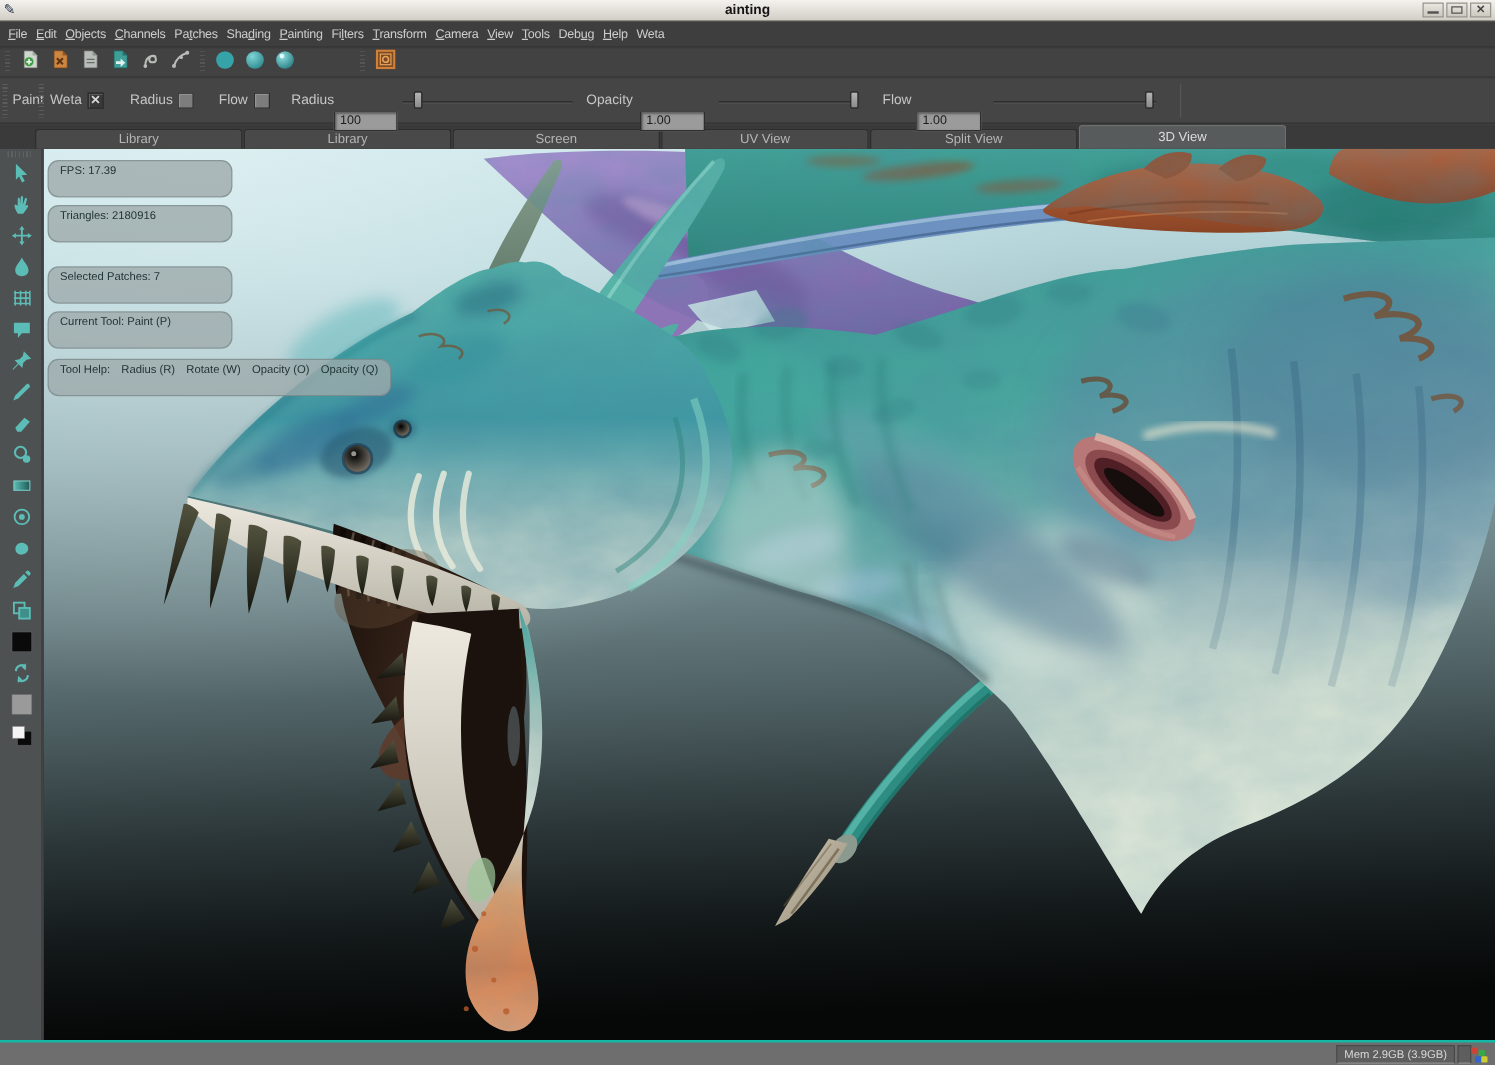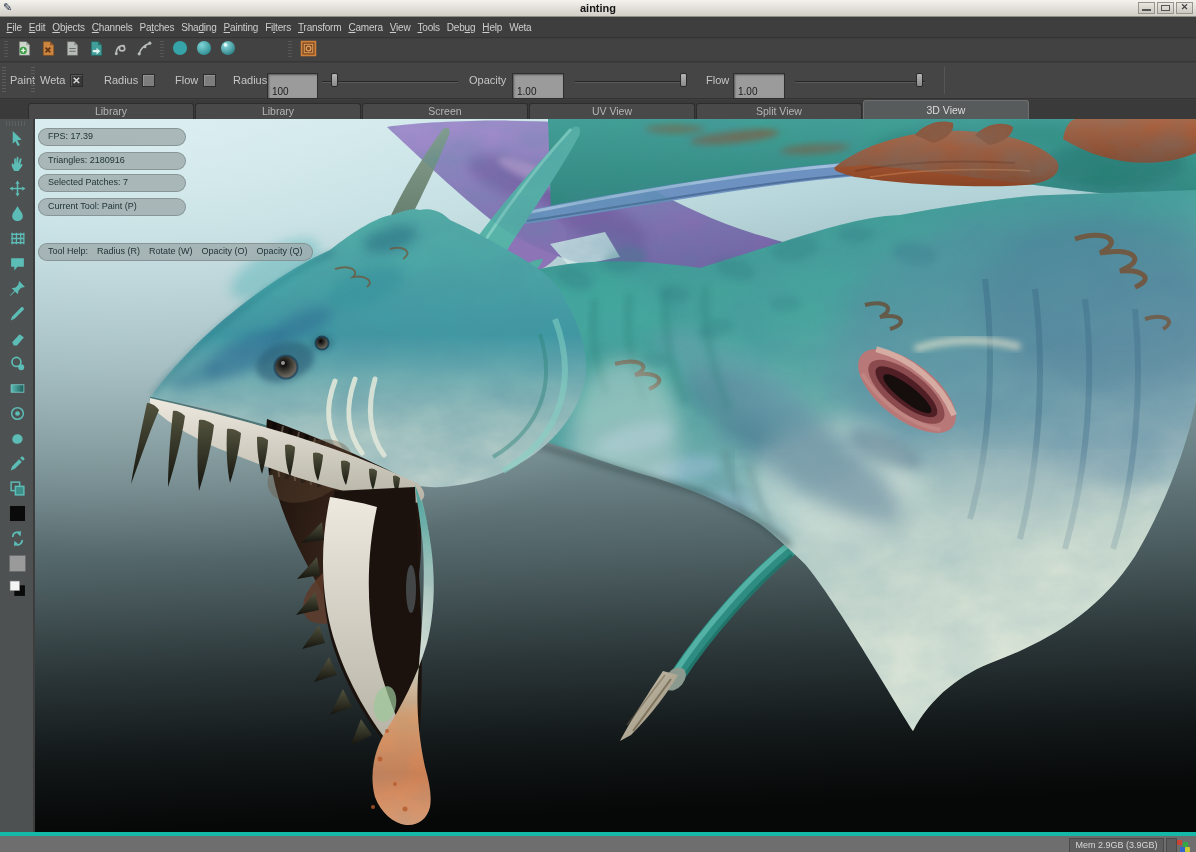--- a/index.html
+++ b/index.html
@@ -22,42 +22,42 @@
   .sep{width:4px;align-self:stretch;margin:2px 4px;background:repeating-linear-gradient(to bottom,#565656 0 1px,transparent 1px 3px)}
   .tbtn{width:24px;height:20px;display:flex;align-items:center;justify-content:center}
   .tbtn svg{width:17px;height:17px}
   .tbtn.sphere svg{width:18px;height:18px}
   
   .paintbar{position:absolute;top:63px;left:0;right:0;height:36px;background:#454545;border-bottom:1px solid #333;z-index:27;font-size:11px;color:#c6c6c6}
   .paintbar .lbl{position:absolute;top:11px}
   .handle-v{position:absolute;top:4px;bottom:4px;width:4px;background:repeating-linear-gradient(to bottom,#5c5c5c 0 1px,transparent 1px 3px)}
   .cb{position:absolute;top:11px;width:13px;height:13px;border:1px solid #2c2c2c;background:#7d7d7d;box-shadow:inset 1px 1px 0 rgba(255,255,255,.18)}
   .cb.checked{background:#383838;color:#d8d8d8;font-size:10px;line-height:11px;text-align:center;font-weight:bold}
-  .pinput{position:absolute;top:10px;height:16px;background:#9b9b9b;border:1px solid #2e2e2e;box-shadow:inset 1px 1px 2px rgba(0,0,0,.45);color:#1c1c1c;font-size:10px;padding:12px 4px}
+  .pinput{position:absolute;top:26px;height:16px;background:#9b9b9b;border:1px solid #2e2e2e;box-shadow:inset 1px 1px 2px rgba(0,0,0,.45);color:#1c1c1c;font-size:10px;padding:1px 4px}
   .groove{position:absolute;top:18px;height:2px;background:#272727;border-bottom:1px solid #5a5a5a}
   .knob{position:absolute;top:10px;width:7px;height:14px;background:linear-gradient(#b5b5b5,#8a8a8a);border:1px solid #2a2a2a;border-radius:2px}
   
   .tabbar{position:absolute;top:100px;left:0;right:0;height:19px;background:#3a3a3a;z-index:26}
   .tabs{position:absolute;left:28px;top:0;display:flex}
   .tab{width:166px;height:16px;margin-top:3px;margin-right:1px;background:#494949;border:1px solid #2d2d2d;border-bottom:none;border-radius:3px 3px 0 0;color:#b5b5b5;font-size:10.5px;text-align:center;line-height:15px}
   .tab.active{height:19px;margin-top:0;background:#575b5b;color:#dcdcdc;border-color:#6e6e6e;line-height:18px}
   
   .sidebar{position:absolute;left:0;top:119px;width:34px;bottom:20px;background:#4e5152;border-right:1px solid #3c3c3c;z-index:25}
   .sidebar .shandle{height:5px;margin:2px 6px;background:repeating-linear-gradient(to right,#5e6162 0 1px,transparent 1px 3px)}
   .tool{width:34px;height:25px;display:flex;align-items:center;justify-content:center}
   .tool svg{width:17px;height:17px}
   
   .viewport{position:absolute;left:35px;top:119px;width:1161px;height:713px;z-index:10;box-shadow:inset 0 0 0 1px #272727}
   .viewport svg.scene{position:absolute;left:0;top:0}
   .hud{position:absolute;left:3px;top:9px;z-index:5}
-  .pill{position:absolute;height:18px;border-radius:9px;background:rgba(158,170,171,.8);border:1px solid rgba(110,122,122,.55);color:#223537;font-size:9px;line-height:15px;padding:0 9px;white-space:nowrap}
+  .pill{position:absolute;height:30px;border-radius:9px;background:rgba(158,170,171,.8);border:1px solid rgba(110,122,122,.55);color:#223537;font-size:9px;line-height:15px;padding:0 9px;white-space:nowrap}
   .pill .seg{margin-right:9px}
   .pill .seg:last-child{margin-right:0}
   
-  .statusbar{position:absolute;left:0;right:0;bottom:0;height:20px;background:#6e6e6e;border-top:4px solid #14b8a6;z-index:30}
+  .statusbar{position:absolute;left:0;right:0;bottom:0;height:20px;background:#6e6e6e;border-top:2px solid #14b8a6;z-index:30}
   .memfield{position:absolute;right:32px;top:2px;width:95px;height:15px;background:#5e5e5e;border:1px solid #4a4a4a;border-bottom-color:#909090;color:#d8d8d8;font-size:9px;text-align:center;line-height:13px;white-space:nowrap}
   .memfield2{position:absolute;right:19px;top:2px;width:11px;height:15px;background:#5e5e5e;border:1px solid #4a4a4a;border-bottom-color:#909090}
   .gpu-icon{position:absolute;right:6px;top:4px;width:13px;height:13px}
   .gpu-icon i{position:absolute;width:5px;height:5px;border-radius:1px}
 </style>
 </head>
 <body>
 
 <div class="titlebar">
   <span class="appicon">✎</span>
@@ -627,23 +627,23 @@
     <circle cx="360" cy="665" r="2" fill="#b55a2c" opacity="0.8"></circle>
     <circle cx="338" cy="688" r="2" fill="#b55a2c" opacity="0.8"></circle>
     <circle cx="370" cy="690" r="2.5" fill="#b55a2c" opacity="0.8"></circle>
     <circle cx="352" cy="612" r="2" fill="#b55a2c" opacity="0.8"></circle>
   </svg>
 
   <div class="hud">
     <div>
 
     <div class="pill" style="position:relative;width:148px;margin-bottom:6px"><span>FPS: 17.39</span></div>
-        <div class="pill" style="position:relative;width:148px;margin-bottom:4px"><span>Triangles: 2180916</span></div>
+        <div class="pill" style="position:relative;width:148px;margin-bottom:19px"><span>Triangles: 2180916</span></div>
         <div class="pill" style="position:relative;width:148px;margin-bottom:6px"><span>Selected Patches: 7</span></div>
-        <div class="pill" style="position:relative;width:148px;margin-bottom:24px"><span>Current Tool: Paint (P)</span></div>
+        <div class="pill" style="position:relative;width:148px;margin-bottom:6px"><span>Current Tool: Paint (P)</span></div>
       </div>
     <div class="pill" style="position:relative;display:inline-block">
       <span class="seg">Tool Help:</span><span id="toolhelp-items"><span class="seg">Radius (R)</span><span class="seg">Rotate (W)</span><span class="seg">Opacity (O)</span><span class="seg">Opacity (Q)</span></span>
     </div>
   </div>
 </div>
 
 <div class="statusbar">
   <div class="memfield">Mem 2.9GB (3.9GB)</div>
   <div class="memfield2"></div>

